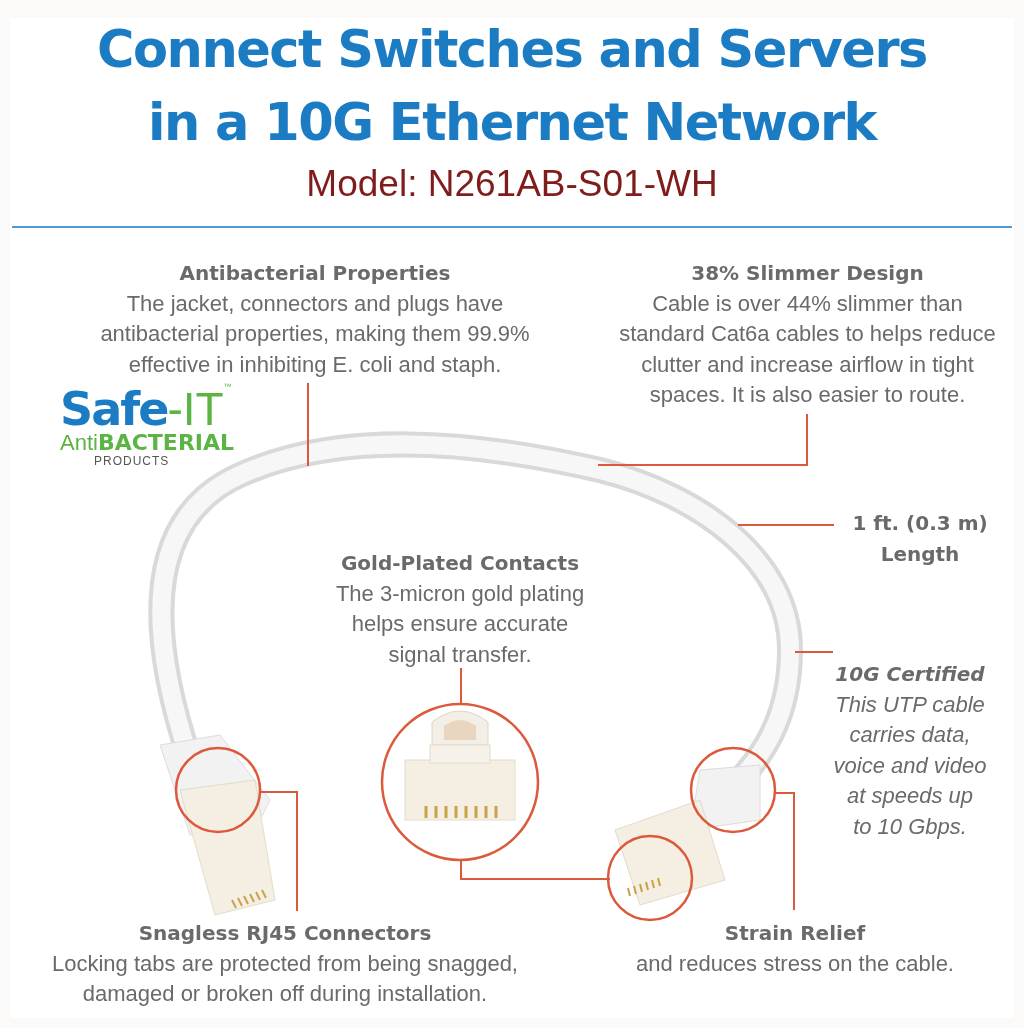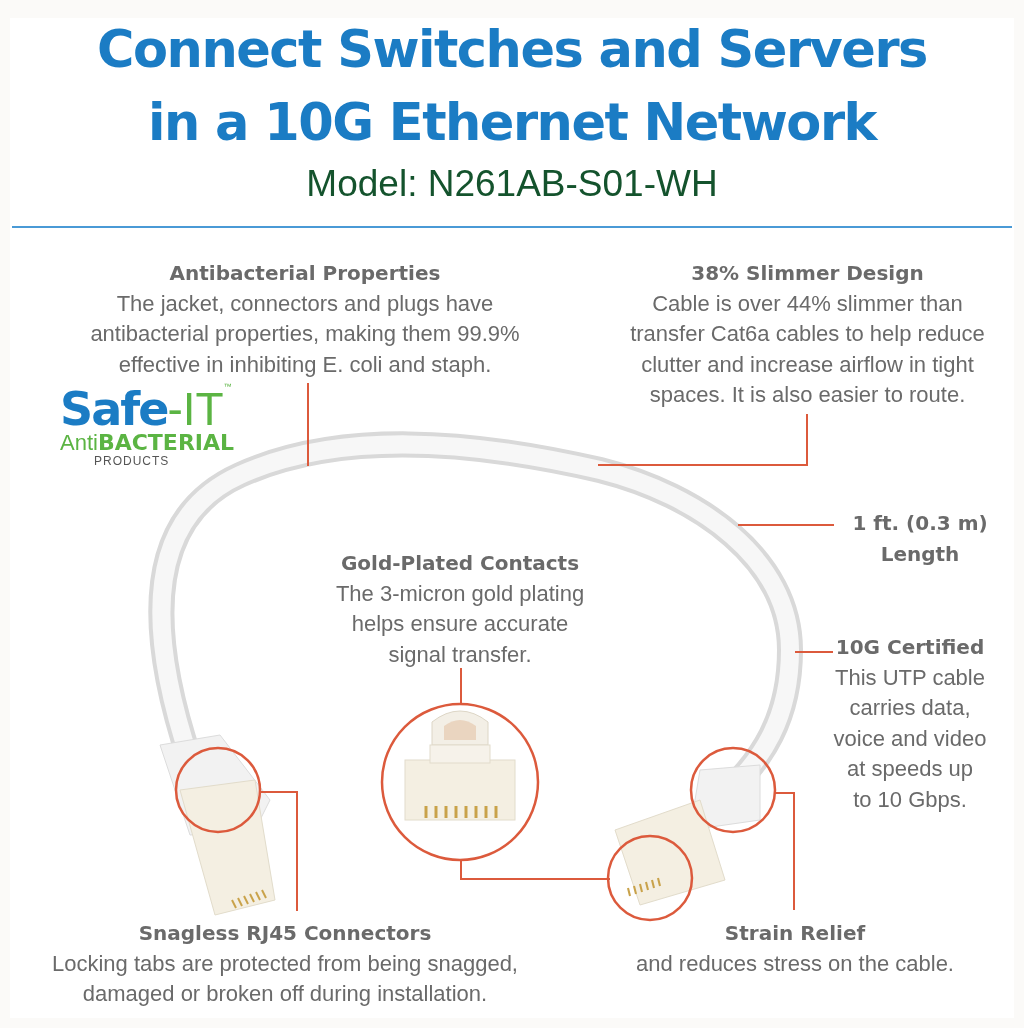--- a/index.html
+++ b/index.html
@@ -3,21 +3,21 @@
 <meta charset="utf-8">
 <style>
   html, body { margin:0; padding:0; }
   body { width:1024px; height:1028px; background:#fbfaf8; position:relative; overflow:hidden;
          font-family:"Liberation Sans", sans-serif; color:#666; }
   .canvas { position:absolute; left:10px; top:18px; width:1004px; height:1000px; background:#ffffff; }
   .title { position:absolute; left:0; width:1024px; text-align:center; color:#1b7cc4;
            font-family:"DejaVu Sans", sans-serif; font-weight:bold; font-size:51px; letter-spacing:-1.5px; }
   .title.l1 { top:20px; }
   .title.l2 { top:93px; }
-  .model { position:absolute; top:163px; left:0; width:1024px; text-align:center; color:#14532d;
+  .model { position:absolute; top:163px; left:0; width:1024px; text-align:center; color:#7f1d1d;
            font-size:37px; font-family:"Liberation Sans", sans-serif; }
   .rule { position:absolute; left:12px; top:226px; width:1000px; height:2px; background:#4a9ad6; }
   .block { position:absolute; text-align:center; color:#6a6a6a; font-size:22px; line-height:30.5px; }
   .block .h { font-family:"DejaVu Sans", sans-serif; font-weight:bold; font-size:20px; color:#6a6a6a; }
   .block .b { font-family:"Liberation Sans", sans-serif;text-align:center; }
   .line { position:absolute; background:#dc5a3c; }
   svg.art { position:absolute; left:0; top:0; }
   .logo { position:absolute; left:60px; top:382px; width:200px; }
   .logo .safe { font-family:"DejaVu Sans", sans-serif; font-weight:bold; font-size:46px; color:#1b7cc4; letter-spacing:-2px; }
   .logo .it { font-family:"Liberation Sans", sans-serif; font-size:46px; color:#5bb443; font-weight:normal; }
@@ -102,54 +102,54 @@
 <div class="line" style="left:738px;top:524px;width:96px;height:2px;"></div>
 <div class="line" style="left:460px;top:668px;width:2px;height:36px;"></div>
 <div class="line" style="left:460px;top:860px;width:2px;height:20px;"></div>
 <div class="line" style="left:460px;top:878px;width:150px;height:2px;"></div>
 <div class="line" style="left:795px;top:651px;width:38px;height:2px;"></div>
 <div class="line" style="left:260px;top:791px;width:38px;height:2px;"></div>
 <div class="line" style="left:296px;top:791px;width:2px;height:120px;"></div>
 <div class="line" style="left:775px;top:792px;width:20px;height:2px;"></div>
 <div class="line" style="left:793px;top:792px;width:2px;height:118px;"></div>
 
-<div class="block" style="left:25px;top:258px;width:560px;">
+<div class="block" style="left:35px;top:258px;width:560px;">
   <div class="h">Antibacterial Properties</div>
   <div class="b">The jacket, connectors and plugs have</div>
   <div class="b">antibacterial properties, making them 99.9%</div>
   <div class="b">effective in inhibiting E. coli and staph.</div>
 </div>
 
 <div class="logo">
   <div><span class="safe">Safe</span><span class="it">-IT</span><span class="tm">™</span></div>
   <div class="anti"><span>Anti</span><b>BACTERIAL</b></div>
   <div class="prod">PRODUCTS</div>
 </div>
 
 <div class="block" style="left:605px;top:258px;width:405px;">
   <div class="h">38% Slimmer Design</div>
   <div class="b">Cable is over 44% slimmer than</div>
-  <div class="b">transfer Cat6a cables to help reduce</div>
+  <div class="b">standard Cat6a cables to helps reduce</div>
   <div class="b">clutter and increase airflow in tight</div>
   <div class="b">spaces. It is also easier to route.</div>
 </div>
 
 <div class="block" style="left:820px;top:508px;width:200px;">
   <div class="h">1 ft. (0.3 m)</div>
   <div class="h">Length</div>
 </div>
 
 <div class="block" style="left:300px;top:548px;width:320px;">
   <div class="h">Gold-Plated Contacts</div>
   <div class="b">The 3-micron gold plating</div>
   <div class="b">helps ensure accurate</div>
   <div class="b">signal transfer.</div>
 </div>
 
-<div class="block" style="left:810px;top:632px;width:200px;">
+<div class="block" style="left:810px;top:659px;width:200px;font-style:italic;">
   <div class="h">10G Certified</div>
   <div class="b">This UTP cable</div>
   <div class="b">carries data,</div>
   <div class="b">voice and video</div>
   <div class="b">at speeds up</div>
   <div class="b">to 10 Gbps.</div>
 </div>
 
 <div class="block" style="left:20px;top:918px;width:530px;">
   <div class="h">Snagless RJ45 Connectors</div>

